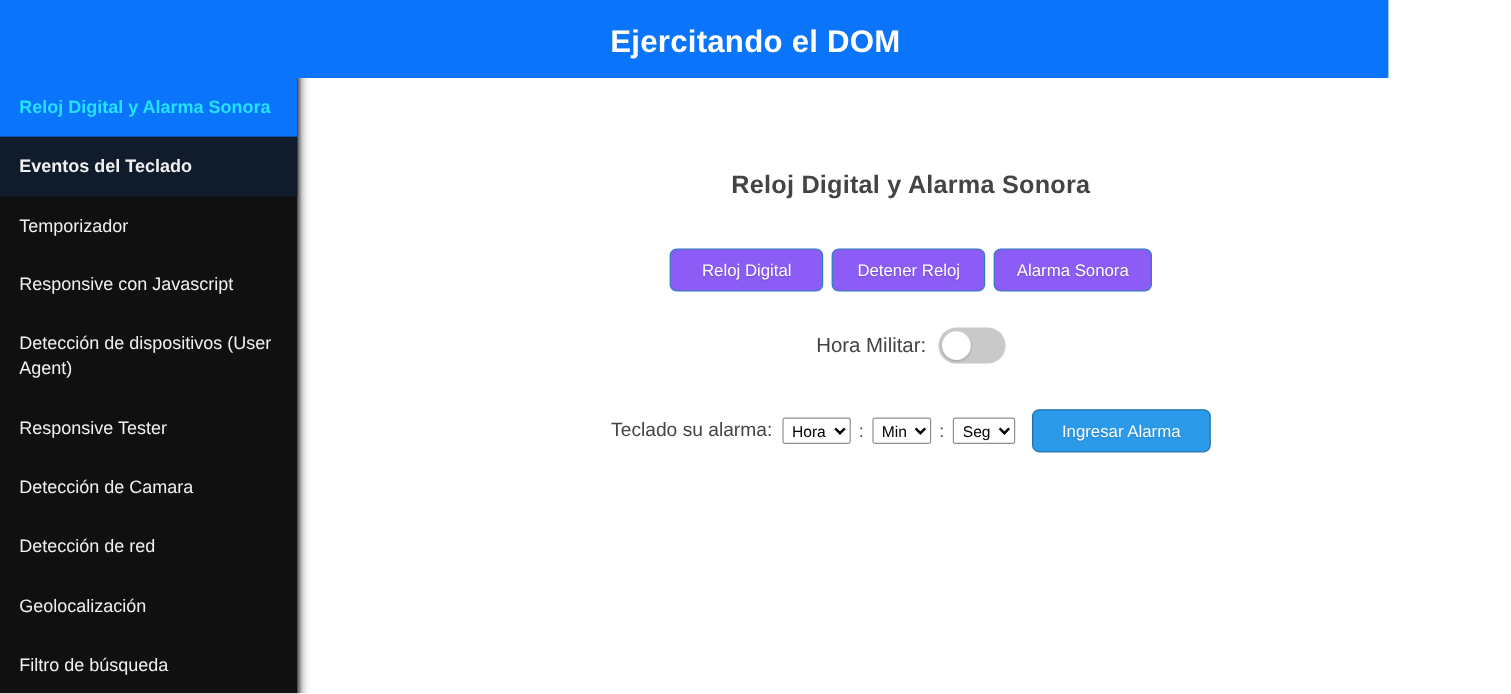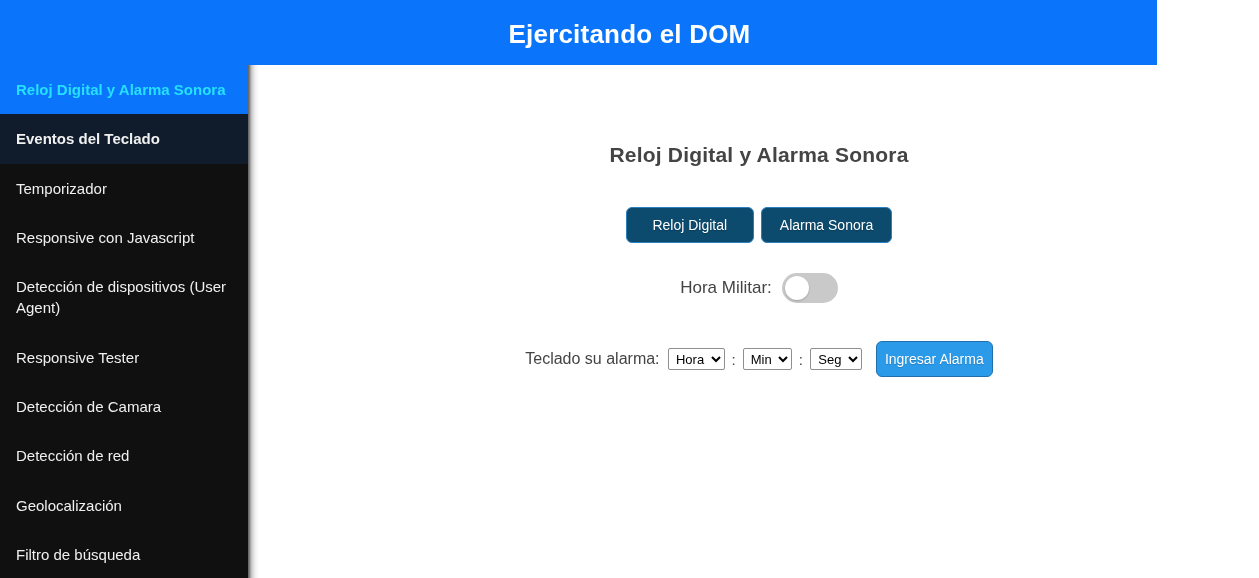--- a/index.html
+++ b/index.html
@@ -97,21 +97,21 @@
   }
 
   .btn-row {
     margin-top: 40px;
     display: flex;
     justify-content: center;
     align-items: center;
     gap: 7px;
   }
   .btn {
-    background: #0c4a6e;
+    background: #8b5cf6;
     border: 1px solid #2a7fbe;
     border-radius: 6px;
     color: #ffffff;
     font-size: 14px;
     font-family: "Liberation Sans", sans-serif;
     padding: 10px 18px;
     min-width: 128px;
     height: 36px;
     line-height: 14px;
     cursor: pointer;
@@ -176,21 +176,21 @@
     font-size: 15px;
     padding: 0 1px;
   }
   .btn-alarm {
     background: #2b9ae8;
     border: 1px solid #2070ad;
     border-radius: 6px;
     color: #ffffff;
     font-size: 14px;
     font-family: "Liberation Sans", sans-serif;
-    padding: 10px 8px;
+    padding: 10px 24px;
     height: 36px;
     line-height: 14px;
     margin-left: 8px;
     cursor: pointer;
     text-shadow: 0 1px 1px rgba(0,0,0,0.18);
   }
 
   
   .darkmode-btn {
     position: absolute;
@@ -232,20 +232,21 @@
     </ul>
   </nav>
   <div class="sidebar-shadow"></div>
 
   <main class="content">
 
     <h2 class="section-title">Reloj Digital y Alarma Sonora</h2>
 
     <div class="btn-row">
       <button class="btn">Reloj Digital</button>
+      <button class="btn">Detener Reloj</button>
       <button class="btn">Alarma Sonora</button>
     </div>
 
     <div class="toggle-row">
       <span class="toggle-label">Hora Militar:</span>
       <div class="switch">
         <div class="knob"></div>
       </div>
     </div>
 

